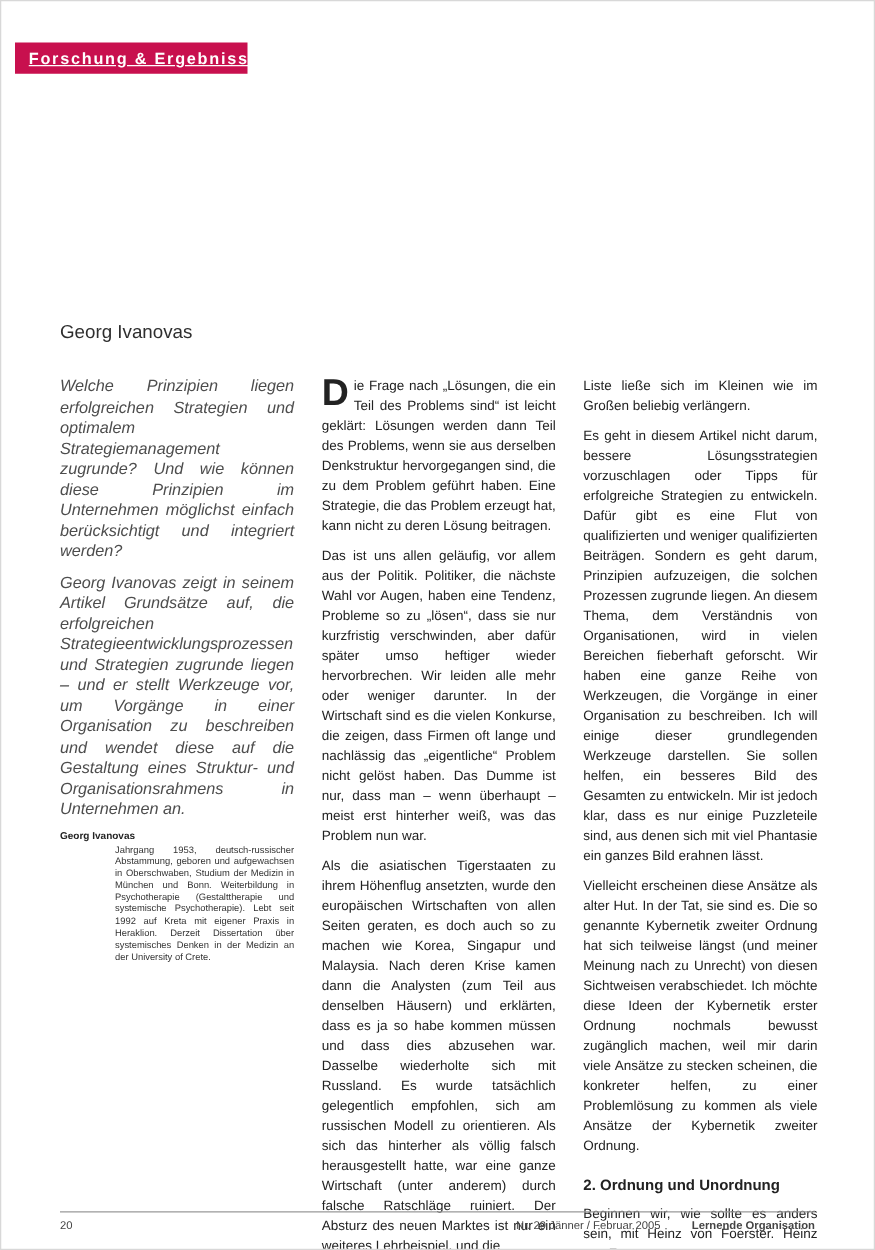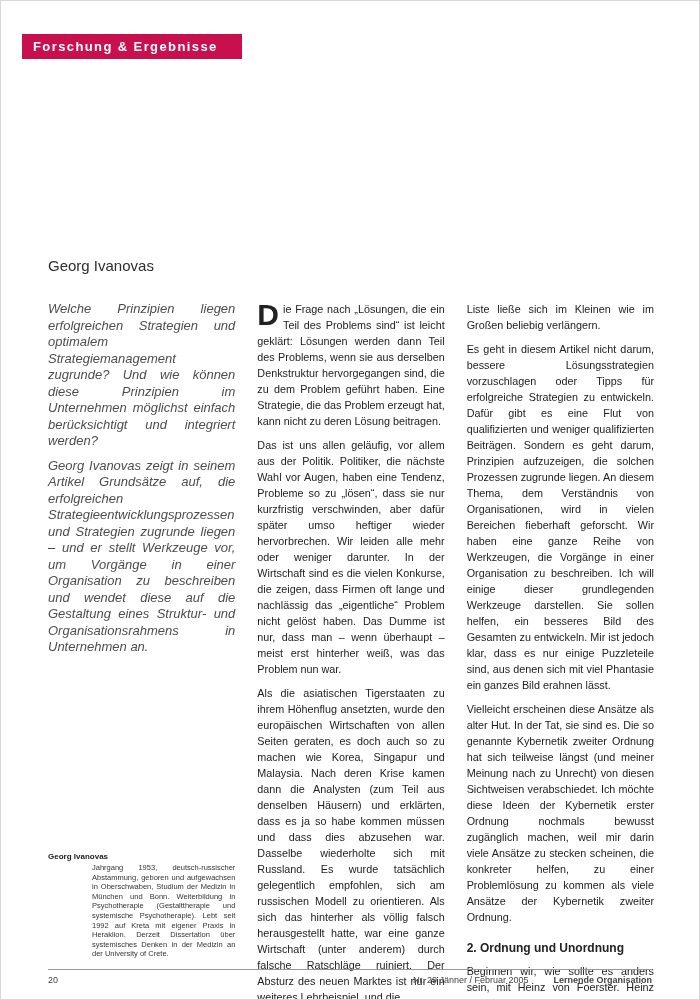--- a/index.html
+++ b/index.html
@@ -8,33 +8,34 @@
     width: 700px;
     height: 1000px;
     background: #ffffff;
     border: 1px solid #d8d8d8;
     box-sizing: border-box;
     font-family: "Liberation Sans", sans-serif;
     overflow: hidden;
   }
   .banner {
     position: absolute;
-    left: 21px;
+    left: 11px;
     top: 33px;
-    width: 220px;
+    width: 186px;
     height: 25px;
     background: #c8104e;
     color: #ffffff;
     font-size: 13px;
     font-weight: bold;
     letter-spacing: 1.4px;
     line-height: 25px;
     padding-left: 11px;
     box-sizing: border-box;
     white-space: nowrap;
+    text-decoration: underline;
   }
   .kicker {
     position: absolute;
     left: 47px;
     top: 121px;
     font-size: 14px;
     font-weight: 600;
     color: #8f8f8f;
     letter-spacing: 4px;
     white-space: nowrap;
@@ -64,21 +65,20 @@
     top: 300px;
     width: 606px;
     height: 660px;
     display: flex;
     gap: 22px;
   }
   .col { flex: 1 1 0; min-width: 0; }
   .col-left {
     display: flex;
     flex-direction: column;
-    justify-content: space-between;
   }
   .intro p {
     margin: 0 0 8px 0;
     font-style: italic;
     font-size: 13px;
     line-height: 16.5px;
     color: #4d4d4d;
     text-align: justify;
     hyphens: auto;
     -webkit-hyphens: auto;

